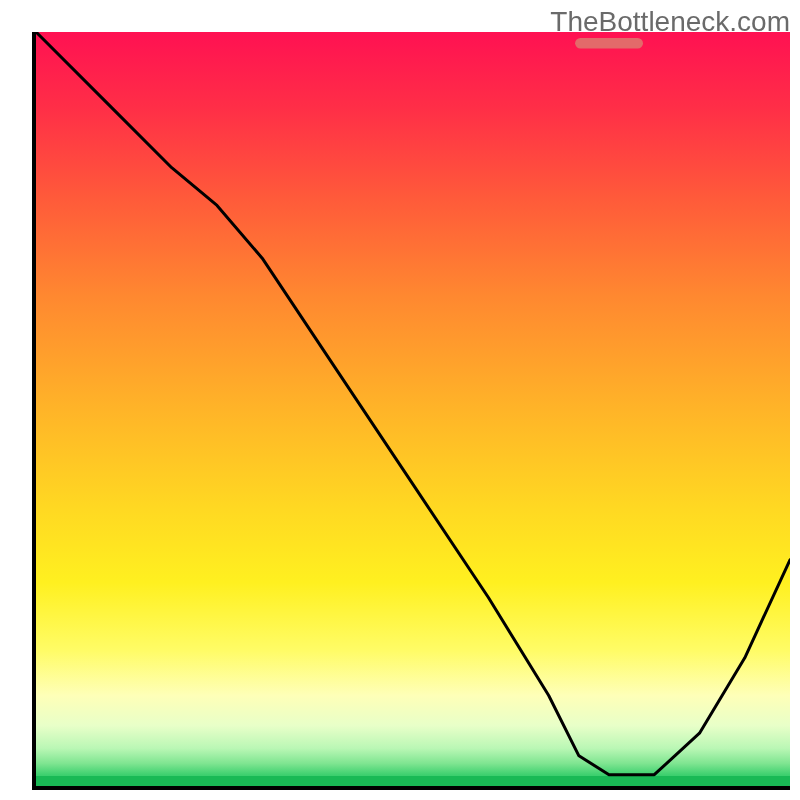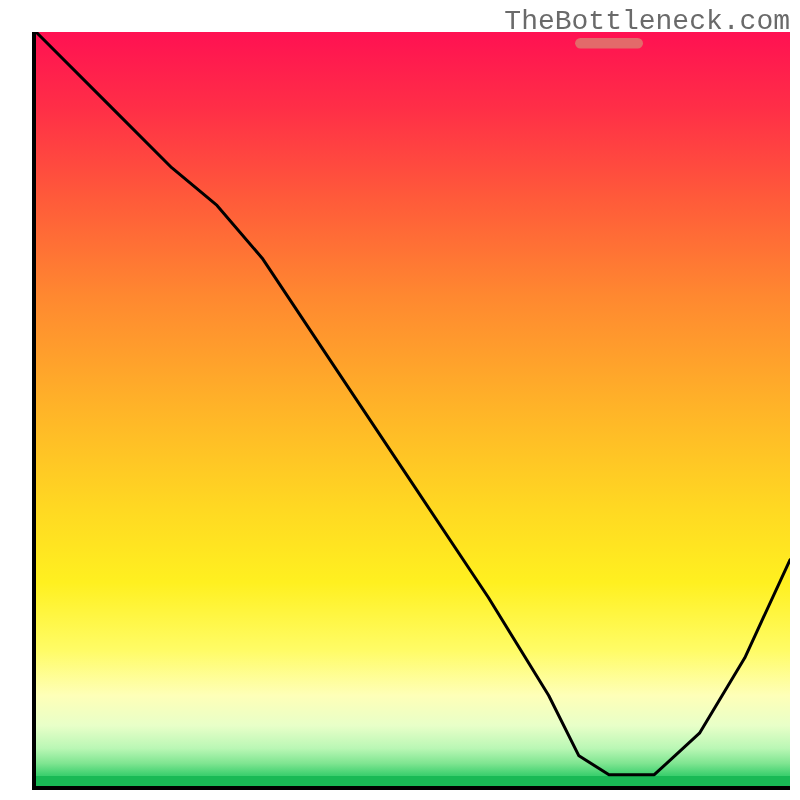--- a/index.html
+++ b/index.html
@@ -9,21 +9,20 @@
     height: 800px;
     overflow: hidden;
     background: #fff;
     font-family: Arial, Helvetica, sans-serif;
   }
   .frame {
     position: relative;
     width: 800px;
     height: 800px;
     box-sizing: border-box;
-    font-family: Liberation Mono, monospace;
   }
   .plot-area {
     position: absolute;
     left: 32px;
     top: 32px;
     width: 754px;
     height: 754px;
     border-left: 4px solid #000;
     border-bottom: 4px solid #000;
     box-sizing: content-box;

